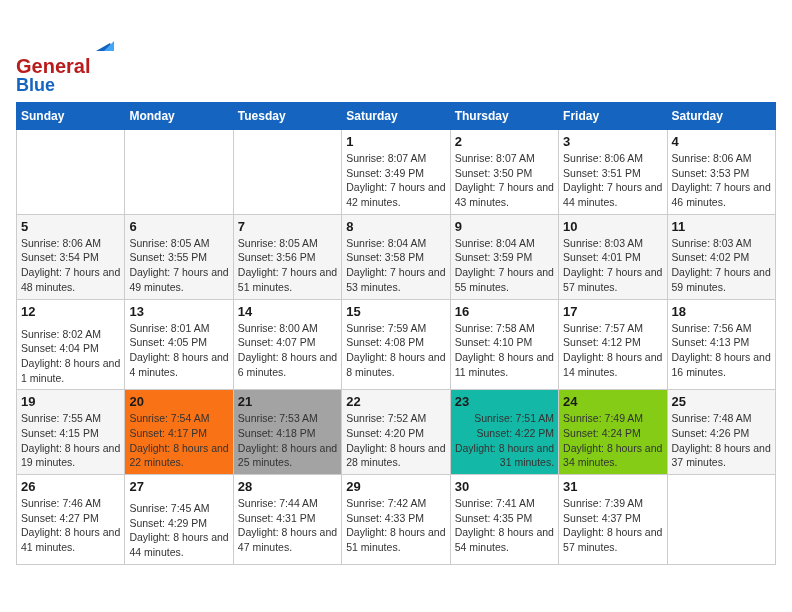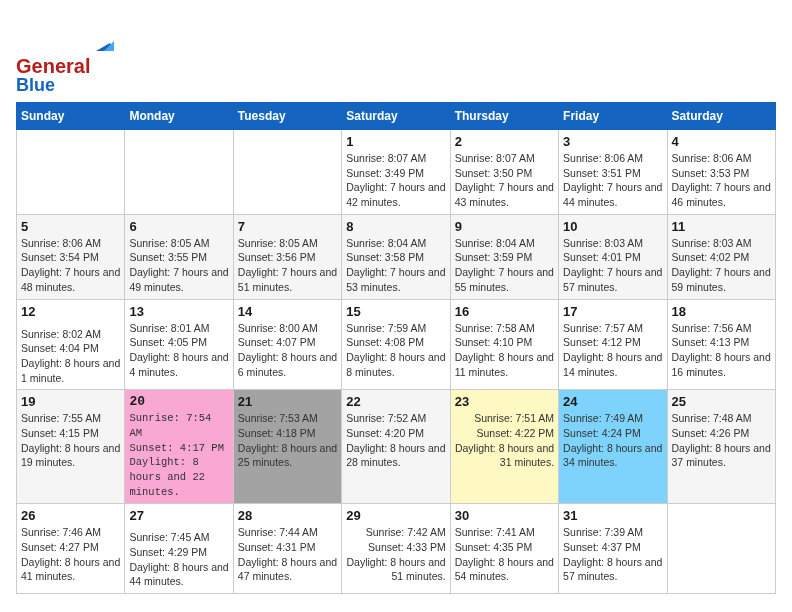--- a/index.html
+++ b/index.html
@@ -236,45 +236,45 @@
 Daylight: 8 hours and 16 minutes.</div>
         </td>
       </tr>
       <tr>
         <td style="background: rgb(245, 245, 245);">
           <div class="cell-date">19</div>
           <div class="cell-info" style="white-space: pre-line;">Sunrise: 7:55 AM
 Sunset: 4:15 PM
 Daylight: 8 hours and 19 minutes.</div>
         </td>
-        <td style="background: #f9a8d4; font-family: Liberation Mono, monospace;">
+        <td style="background: #f97316;">
           <div class="cell-date">20</div>
           <div class="cell-info" style="white-space: pre-line;">Sunrise: 7:54 AM
 Sunset: 4:17 PM
 Daylight: 8 hours and 22 minutes.</div>
         </td>
         <td style="background: #a3a3a3;">
           <div class="cell-date">21</div>
           <div class="cell-info" style="white-space: pre-line;">Sunrise: 7:53 AM
 Sunset: 4:18 PM
 Daylight: 8 hours and 25 minutes.</div>
         </td>
         <td style="background: rgb(245, 245, 245);">
           <div class="cell-date">22</div>
           <div class="cell-info" style="white-space: pre-line;">Sunrise: 7:52 AM
 Sunset: 4:20 PM
 Daylight: 8 hours and 28 minutes.</div>
         </td>
-        <td style="background: #fef9c3;">
+        <td style="background: #14b8a6;">
           <div class="cell-date">23</div>
           <div class="cell-info" style="white-space: pre-line; text-align: right;">Sunrise: 7:51 AM
 Sunset: 4:22 PM
 Daylight: 8 hours and 31 minutes.</div>
         </td>
-        <td style="background: #7dd3fc; margin-left: 24px;">
+        <td style="background: #84cc16; margin-left: 24px;">
           <div class="cell-date">24</div>
           <div class="cell-info" style="white-space: pre-line;">Sunrise: 7:49 AM
 Sunset: 4:24 PM
 Daylight: 8 hours and 34 minutes.</div>
         </td>
         <td style="background: rgb(245, 245, 245);">
           <div class="cell-date">25</div>
           <div class="cell-info" style="white-space: pre-line;">Sunrise: 7:48 AM
 Sunset: 4:26 PM
 Daylight: 8 hours and 37 minutes.</div>
@@ -294,21 +294,21 @@
 Daylight: 8 hours and 44 minutes.</div>
         </td>
         <td>
           <div class="cell-date">28</div>
           <div class="cell-info" style="white-space: pre-line;">Sunrise: 7:44 AM
 Sunset: 4:31 PM
 Daylight: 8 hours and 47 minutes.</div>
         </td>
         <td>
           <div class="cell-date">29</div>
-          <div class="cell-info" style="white-space: pre-line; text-align: right;">Sunrise: 7:42 AM
+          <div class="cell-info" style="white-space: pre-line;">Sunrise: 7:42 AM
 Sunset: 4:33 PM
 Daylight: 8 hours and 51 minutes.</div>
         </td>
         <td>
           <div class="cell-date">30</div>
           <div class="cell-info" style="white-space: pre-line;">Sunrise: 7:41 AM
 Sunset: 4:35 PM
 Daylight: 8 hours and 54 minutes.</div>
         </td>
         <td>

